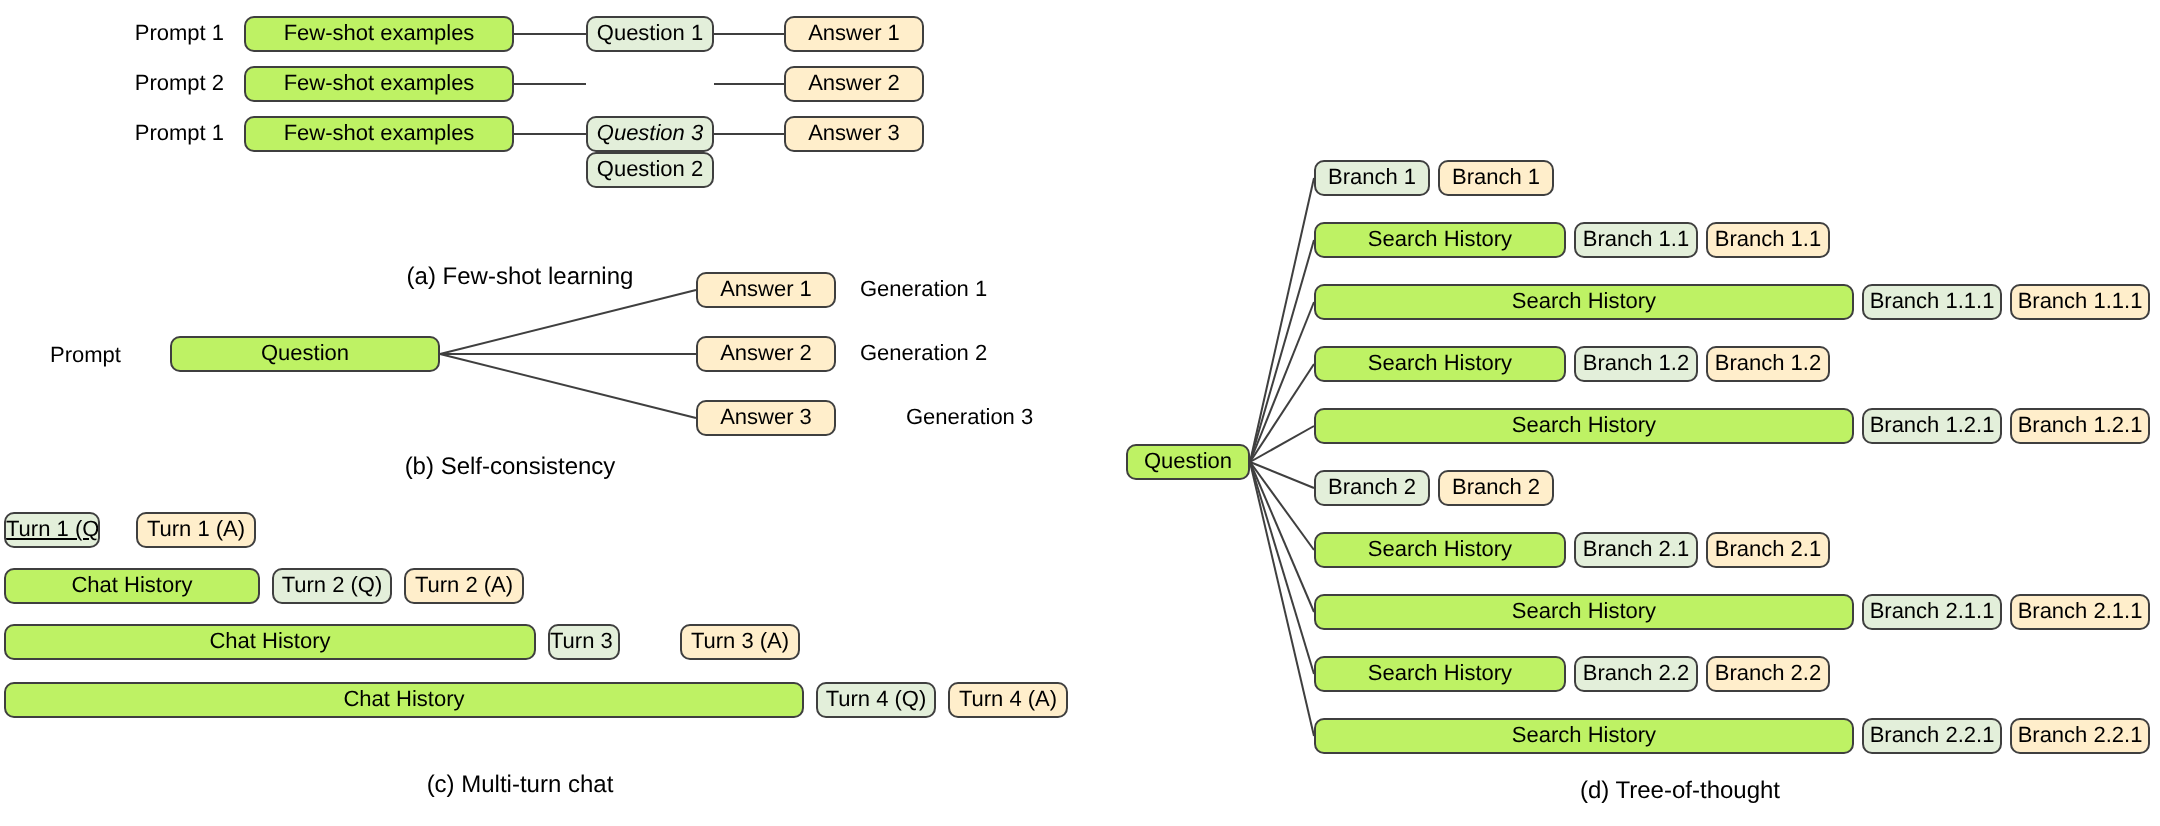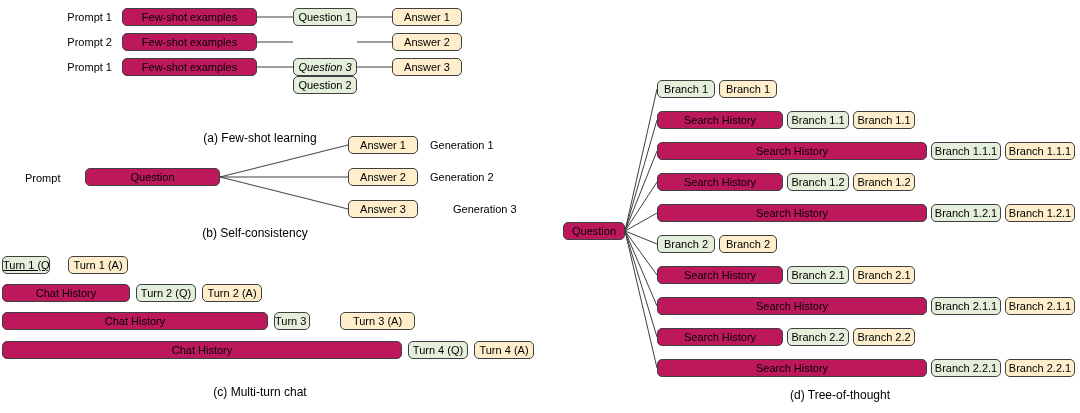--- a/index.html
+++ b/index.html
@@ -1,21 +1,21 @@
 <!DOCTYPE html>
 <html><head>
 <meta charset="utf-8">
 <style>
   * { margin:0; padding:0; box-sizing:border-box; }
   html, body { background:#ffffff; }
   body { font-family:"Liberation Sans", sans-serif; color:#000; }
   #canvas { position:relative; width:1080px; height:413px; background:#ffffff; overflow:hidden; }
   .box { position:absolute; height:18px; border:1px solid #3f3f3f; border-radius:5px;
          font-size:11px; line-height:16px; text-align:center; white-space:nowrap; overflow:hidden; }
-  .blue   { background:#be185d; }
+  .blue   { background:#bef264; }
   .green  { background:#e3efda; }
   .yellow { background:#ffeecb; }
   .lbl { position:absolute; font-size:11px; line-height:14px; white-space:nowrap; }
   .caption { position:absolute; font-size:12px; text-align:center; white-space:nowrap; }
   #lines { position:absolute; left:0; top:0; pointer-events:none; }
   #lines line { stroke:#3f3f3f; stroke-width:1; }
 </style>
 </head>
 <body>
 
@@ -80,21 +80,21 @@
 
   <div class="box green" style="left:2px; top:256px; width:48px;text-decoration:underline;">Turn 1 (Q)</div>
   <div class="box yellow" style="left:68px; top:256px; width:60px;">Turn 1 (A)</div>
 
   <div class="box blue" style="left:2px; top:284px; width:128px;">Chat History</div>
   <div class="box green" style="left:136px; top:284px; width:60px;">Turn 2 (Q)</div>
   <div class="box yellow" style="left:202px; top:284px; width:60px;">Turn 2 (A)</div>
 
   <div class="box blue" style="left:2px; top:312px; width:266px;">Chat History</div>
   <div class="box green" style="left:274px; top:312px; width:36px;">Turn 3 (Q)</div>
-  <div class="box yellow" style="left:340px; top:312px; width:75px;">Turn 3 (A)</div>
+  <div class="box yellow" style="left:340px; top:312px; width:60px;">Turn 3 (A)</div>
 
   <div class="box blue" style="left:2px; top:341px; width:400px;">Chat History</div>
   <div class="box green" style="left:408px; top:341px; width:60px;">Turn 4 (Q)</div>
   <div class="box yellow" style="left:474px; top:341px; width:60px;">Turn 4 (A)</div>
 
   <div class="caption" style="left:80px; top:385px; width:360px;">(c) Multi-turn chat</div>
 
   <div class="box blue" style="left:563px; top:222px; width:62px;">Question</div>
 
   <div class="box green" style="left:657px; top:80px; width:58px;">Branch 1</div>

